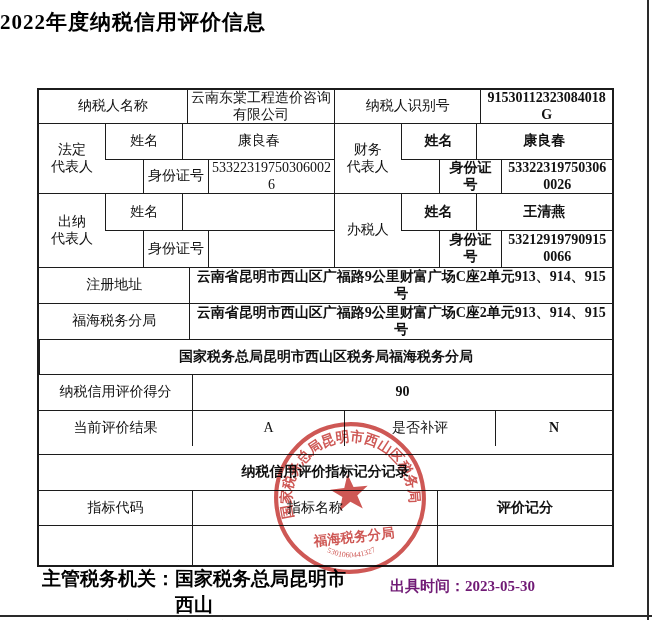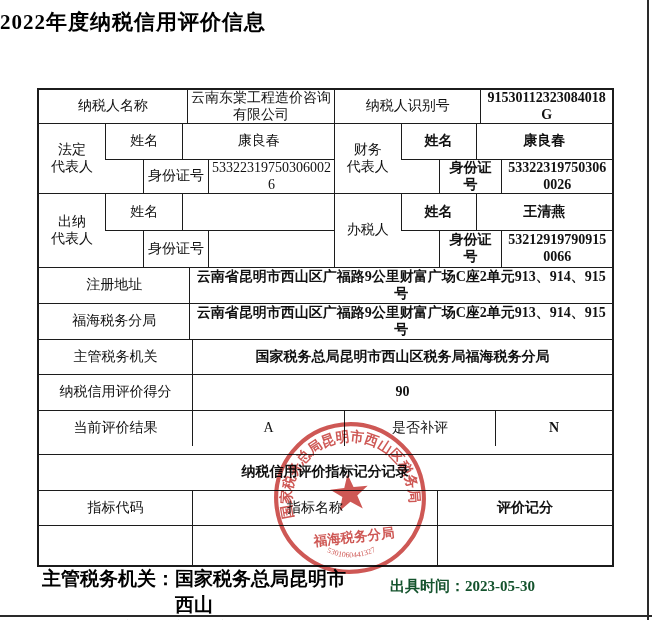--- a/index.html
+++ b/index.html
@@ -45,21 +45,21 @@
   .stack{display:flex;flex-direction:column;box-sizing:border-box;}
   .stack .srow{display:flex;box-sizing:border-box;}
   .stack .srow + .srow{border-top:1px solid #1c1c1c;padding-left:38px;}
   .stack .tcell{height:100%;}
 
   .footer-left{
     position:absolute;left:38px;top:566px;width:312px;text-align:center;
     font-size:19px;font-weight:bold;white-space:pre-line;line-height:1.35;color:#000;
   }
   .footer-right{
-    position:absolute;left:390px;top:577px;font-size:15px;font-weight:bold;color:#14532d;
+    position:absolute;left:390px;top:577px;font-size:15px;font-weight:bold;color:#701a75;
   }
 
   .seal{
     position:absolute;left:272px;top:420px;width:156px;height:156px;
     opacity:0.88;mix-blend-mode:multiply;transform:rotate(-6deg);
     pointer-events:none;
   }
 </style>
 </head>
 <body>
@@ -134,21 +134,20 @@
       <div class="tcell nb w-ab">注册地址</div>
       <div class="tcell grow">云南省昆明市西山区广福路9公里财富广场C座2单元913、914、915号</div>
     </div>
 
     <div class="trow" style="height:36px;">
       <div class="tcell nb w-ab">福海税务分局</div>
       <div class="tcell grow">云南省昆明市西山区广福路9公里财富广场C座2单元913、914、915号</div>
     </div>
 
     <div class="trow" style="height:35px;">
-      <div class="tcell nb w-ab">主管税务机关</div>
       <div class="tcell grow">国家税务总局昆明市西山区税务局福海税务分局</div>
     </div>
 
     <div class="trow" style="height:36px;">
       <div class="tcell nb w-ab">纳税信用评价得分</div>
       <div class="tcell grow">90</div>
     </div>
 
     <div class="trow" style="height:36px;">
       <div class="tcell nb w-ab">当前评价结果</div>

